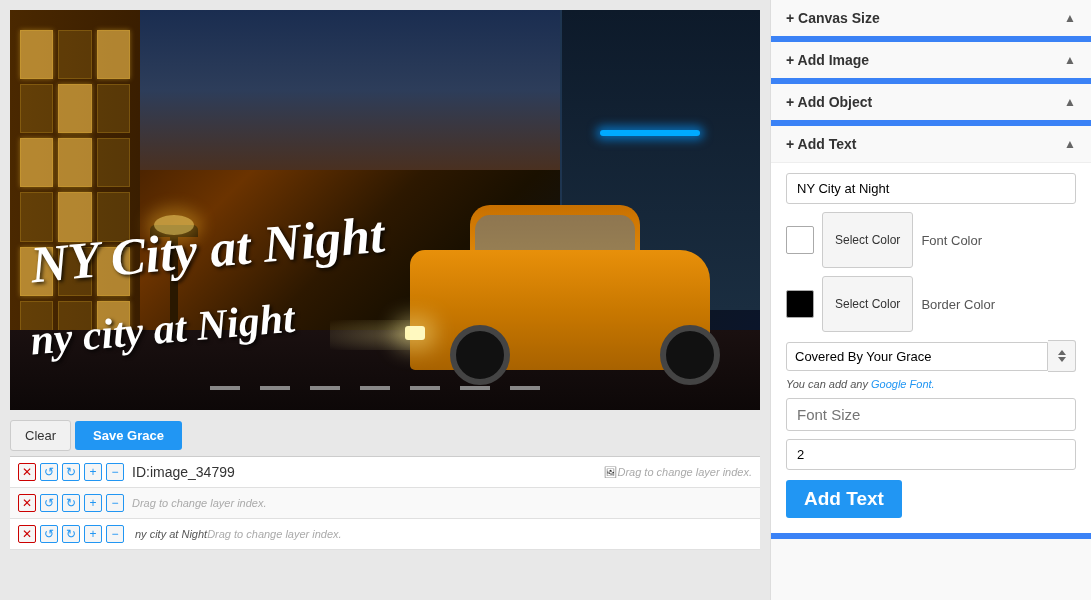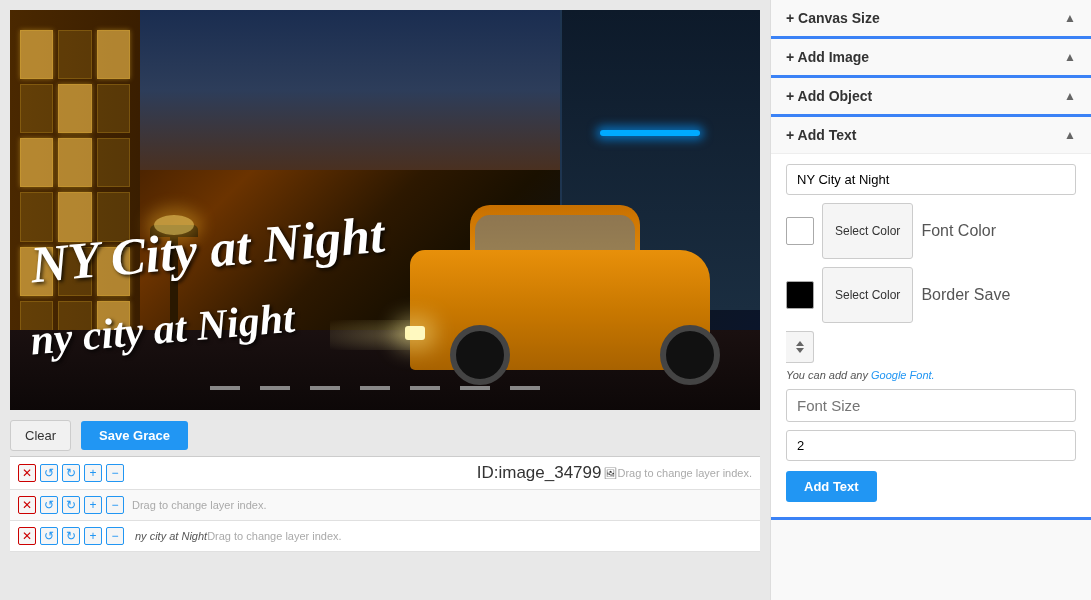--- a/index.html
+++ b/index.html
@@ -214,21 +214,21 @@
       font-weight: bold;
       text-shadow: 2px 2px 4px rgba(0,0,0,0.8);
       font-style: italic;
       transform: rotate(-5deg);
       white-space: nowrap;
     }
 
     .canvas-controls {
       display: flex;
       align-items: center;
-      gap: 10px;
+      gap: 4px;
       margin-top: 10px;
     }
 
     .btn-clear {
       padding: 7px 14px;
       background: #f1f1f1;
       border: 1px solid #ccc;
       border-radius: 3px;
       cursor: pointer;
       font-size: 13px;
@@ -281,41 +281,41 @@
       border: 1px solid #ccc;
       border-radius: 2px;
       background: #f5f5f5;
     }
 
     .layer-icon.red { color: #c00; border-color: #c00; }
     .layer-icon.blue { color: #2196F3; border-color: #2196F3; }
 
     .layer-label {
       flex: 1;
-      font-size: 17px;
+      font-size: 14px;
       color: #333;
-      text-align: right;
     }
 
     .layer-drag-hint {
       color: #aaa;
       font-size: 11px;
+      font-style: italic;
     }
 
     
     .right-panel {
       flex: 1;
       background: #f9f9f9;
       border-left: 1px solid #ddd;
       overflow-y: auto;
       padding: 0;
     }
 
     .panel-section {
-      border-bottom: 3px solid #3b82f6;
+      border-bottom: 6px solid #3b82f6;
     }
 
     .panel-header {
       display: flex;
       align-items: center;
       justify-content: space-between;
       padding: 10px 15px;
       cursor: pointer;
       background: #f9f9f9;
     }
@@ -368,21 +368,21 @@
       padding: 20px 12px;
       border: 1px solid #ccc;
       border-radius: 3px;
       background: #f5f5f5;
       cursor: pointer;
       font-size: 12px;
       color: #333;
     }
 
     .color-label {
-      font-size: 16px;
+      font-size: 13px;
       color: #555;
     }
 
     .font-select-row {
       display: flex;
       align-items: center;
       margin-bottom: 6px;
       gap: 0;
     }
 
@@ -460,21 +460,21 @@
       font-size: 13px;
       margin-bottom: 10px;
     }
 
     .btn-add-text {
       padding: 8px 18px;
       background: #2196F3;
       border: none;
       border-radius: 3px;
       color: white;
-      font-size: 13px;
+      font-size: 19px;
       cursor: pointer;
       font-weight: bold;
     }
 
     
     .streetlight {
       position: absolute;
       bottom: 60px;
       left: 160px;
       width: 8px;
@@ -689,25 +689,28 @@
         <div class="color-row">
           <div class="color-swatch white"></div>
           <button class="btn-select-color">Select Color</button>
           <span class="color-label">Font Color</span>
         </div>
 
         
         <div class="color-row">
           <div class="color-swatch black"></div>
           <button class="btn-select-color">Select Color</button>
-          <span class="color-label">Border Save</span>
+          <span class="color-label">Border Color</span>
         </div>
 
         
         <div class="font-select-row">
+          <select class="font-select">
+            <option>Covered By Your Grace</option>
+          </select>
           <div class="font-select-arrow">
             <span class="up"></span>
             <span class="down"></span>
           </div>
         </div>
 
         
         <p class="google-font-note">
           <span>You can add any </span><a href="#">Google Font.</a>
         </p>

